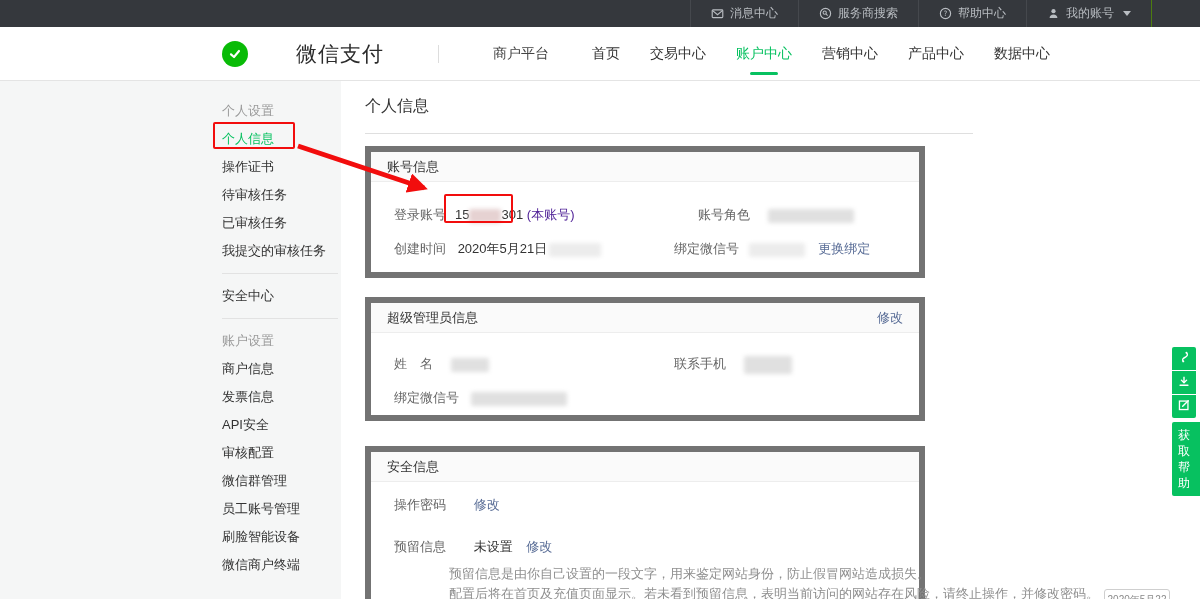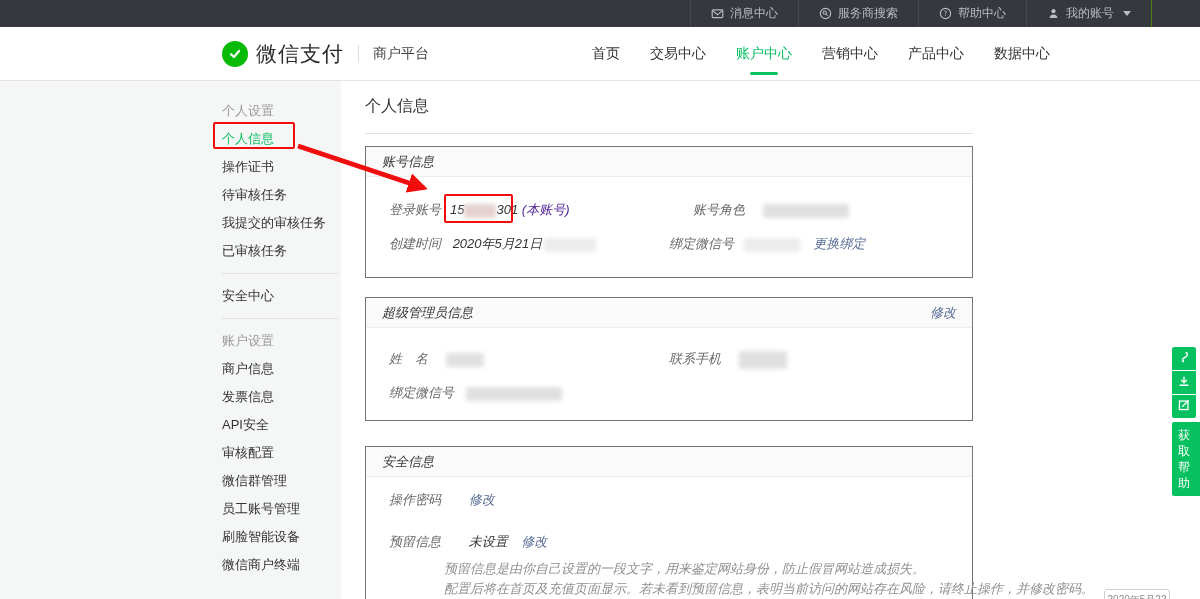--- a/index.html
+++ b/index.html
@@ -9,21 +9,21 @@
   
   .topbar { position:absolute; left:0; top:0; width:1200px; height:27px; background:#35383d; display:flex; align-items:stretch; }
   .topbar-spacer { width:690px; }
   .topbar-item { display:flex; align-items:center; gap:6px; padding:4px 20px; font-size:12px; color:#b9bdc2; border-left:1px solid #45484d; cursor:pointer; }
   .topbar-item:last-child { border-right:1px solid #4d7c0f; }
   .topbar-item svg { display:block; }
   .caret { width:0; height:0; border-left:4px solid transparent; border-right:4px solid transparent; border-top:5px solid #b9bdc2; margin-left:3px; }
 
   
   .header { position:absolute; left:0; top:27px; width:1200px; height:54px; background:#fff; border-bottom:1px solid #e4e4e4; }
-  .brand { position:absolute; left:222px; top:0; height:54px; display:flex; align-items:center; }
+  .brand { position:absolute; left:222px; top:0; height:54px; display:flex; align-items:center;gap:40px; }
   .logo-circle { width:26px; height:26px; border-radius:50%; background:#09bb07; display:flex; align-items:center; justify-content:center; margin-right:8px; }
   .brand-name { font-size:21px; color:#2b2b2b; letter-spacing:1px; }
   .brand-divider { width:1px; height:18px; background:#ddd; margin:0 14px; }
   .platform-name { font-size:14px; color:#444; }
   .nav { position:absolute; left:592px; top:0; height:54px; display:flex; gap:30px; }
   .nav-item { position:relative; display:flex; align-items:center; font-size:14px; color:#333; cursor:pointer; }
   .nav-item.active { color:#07c160; }
   .nav-item.active .nav-underline { position:absolute; left:50%; transform:translateX(-50%); bottom:6px; width:28px; height:3px; background:#07c160; border-radius:2px; }
 
   
@@ -31,21 +31,21 @@
   .side-group-title { height:28px; line-height:28px; font-size:13px; color:#9a9a9a; }
   .side-item { height:28px; line-height:28px; font-size:13px; color:#333; cursor:pointer; }
   .side-item.active { color:#07c160; }
   .side-divider { width:116px; height:1px; background:#e2e2e2; margin:8px 0; }
   .mt8 { margin-top:8px; }
 
   
   .main { position:absolute; left:341px; top:81px; right:0; bottom:0; background:#fff; }
   .page-title { position:absolute; left:24px; top:15px; font-size:16px; color:#333; }
   .title-rule { position:absolute; left:24px; top:52px; width:608px; height:1px; background:#dfdfdf; }
-  .section { position:absolute; left:24px; width:608px; border:1px solid #737373; background:#fff;font-style:italic; }
+  .section { position:absolute; left:24px; width:560px; border:6px solid #737373; background:#fff; }
   .section-head { height:30px; line-height:30px; background:#fafafa; border-bottom:1px solid #ededed; padding:0 16px; font-size:13px; color:#333; display:flex; justify-content:space-between; }
   .sec1 { top:65px; height:132px; }
   .sec2 { top:216px; height:124px; }
   .sec3 { top:365px; height:250px; }
   .row { position:absolute; font-size:13px; color:#333; white-space:nowrap; }
   .lbl { color:#666; }
   .link { color:#576b95; cursor:pointer; text-decoration:none;text-align:center; }
   .green-tag { color:#4c1d95; }
   .blur { display:inline-block; height:14px; background:#e0e0e0; border-radius:2px; filter:blur(2px); vertical-align:middle; }
   .blur.light { background:#ececec; }
@@ -147,22 +147,22 @@
           <span>数据中心</span>
         </div>
     </div>
   </div>
 
   <div class="sidebar">
     <div class="side-group-title">个人设置</div>
     <div class="side-item active">个人信息</div>
     <div class="side-item">操作证书</div>
     <div class="side-item">待审核任务</div>
+    <div class="side-item">已审核任务</div>
     <div class="side-item">我提交的审核任务</div>
-    <div class="side-item">已审核任务</div>
     <div class="side-divider"></div>
     <div class="side-item">安全中心</div>
     <div class="side-divider"></div>
     <div class="side-group-title mt8">账户设置</div>
     <div class="side-item">商户信息</div>
     <div class="side-item">发票信息</div>
     <div class="side-item">API安全</div>
     <div class="side-item">审核配置</div>
     <div class="side-item">微信群管理</div>
     <div class="side-item">员工账号管理</div>

